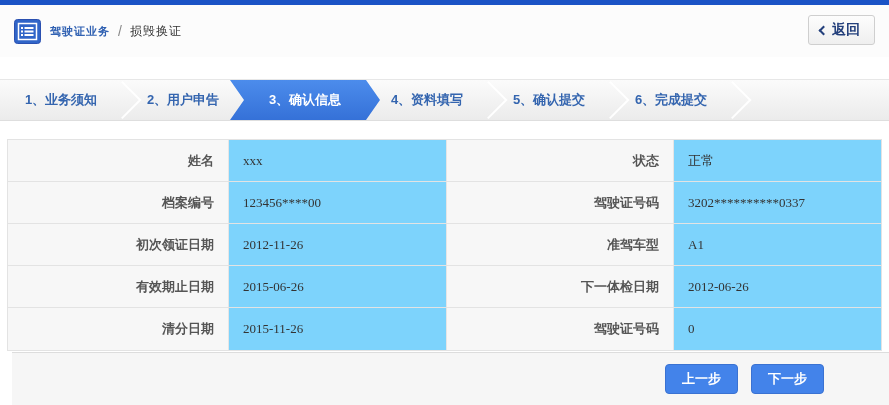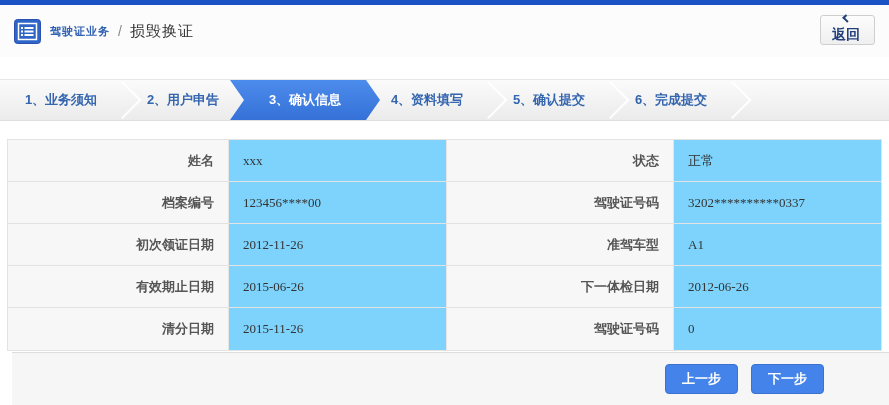--- a/index.html
+++ b/index.html
@@ -14,26 +14,26 @@
   .topbar { height:5px; background:#1b53c6; }
 
   
   .header {
     height:52px; background:#fcfcfc; display:flex; align-items:center;
     padding:0 14px; position:relative;
   }
   .hicon { width:27px; height:25px; display:inline-flex; margin-right:9px; }
   .title { color:#3061b2; font-size:11px; font-weight:bold; letter-spacing:1px; }
   .crumb-sep { color:#888; font-size:14px; margin:0 8px; }
-  .subtitle { color:#333; font-size:15px; letter-spacing:1px; }
+  .subtitle { color:#333; font-size:12px; letter-spacing:1px; }
   .back-btn {
     position:absolute; right:14px; top:10px; height:30px; padding:0 14px 0 11px;
     background:linear-gradient(#fdfdfd,#efefef); border:1px solid #cfcfcf;
     border-radius:3px; display:inline-flex; align-items:center; gap:5px;
-    cursor:pointer; font-family:inherit;flex-direction:column;
+    cursor:pointer; font-family:inherit;
   }
   .back-chev {
     width:7px; height:7px; border-left:2px solid #24407c; border-bottom:2px solid #24407c;
     transform:rotate(45deg); display:inline-block;
   }
   .back-label { color:#24407c; font-size:14px; font-weight:bold; }
 
   
   .wizard {
     margin-top:22px; height:42px; display:flex; position:relative;

